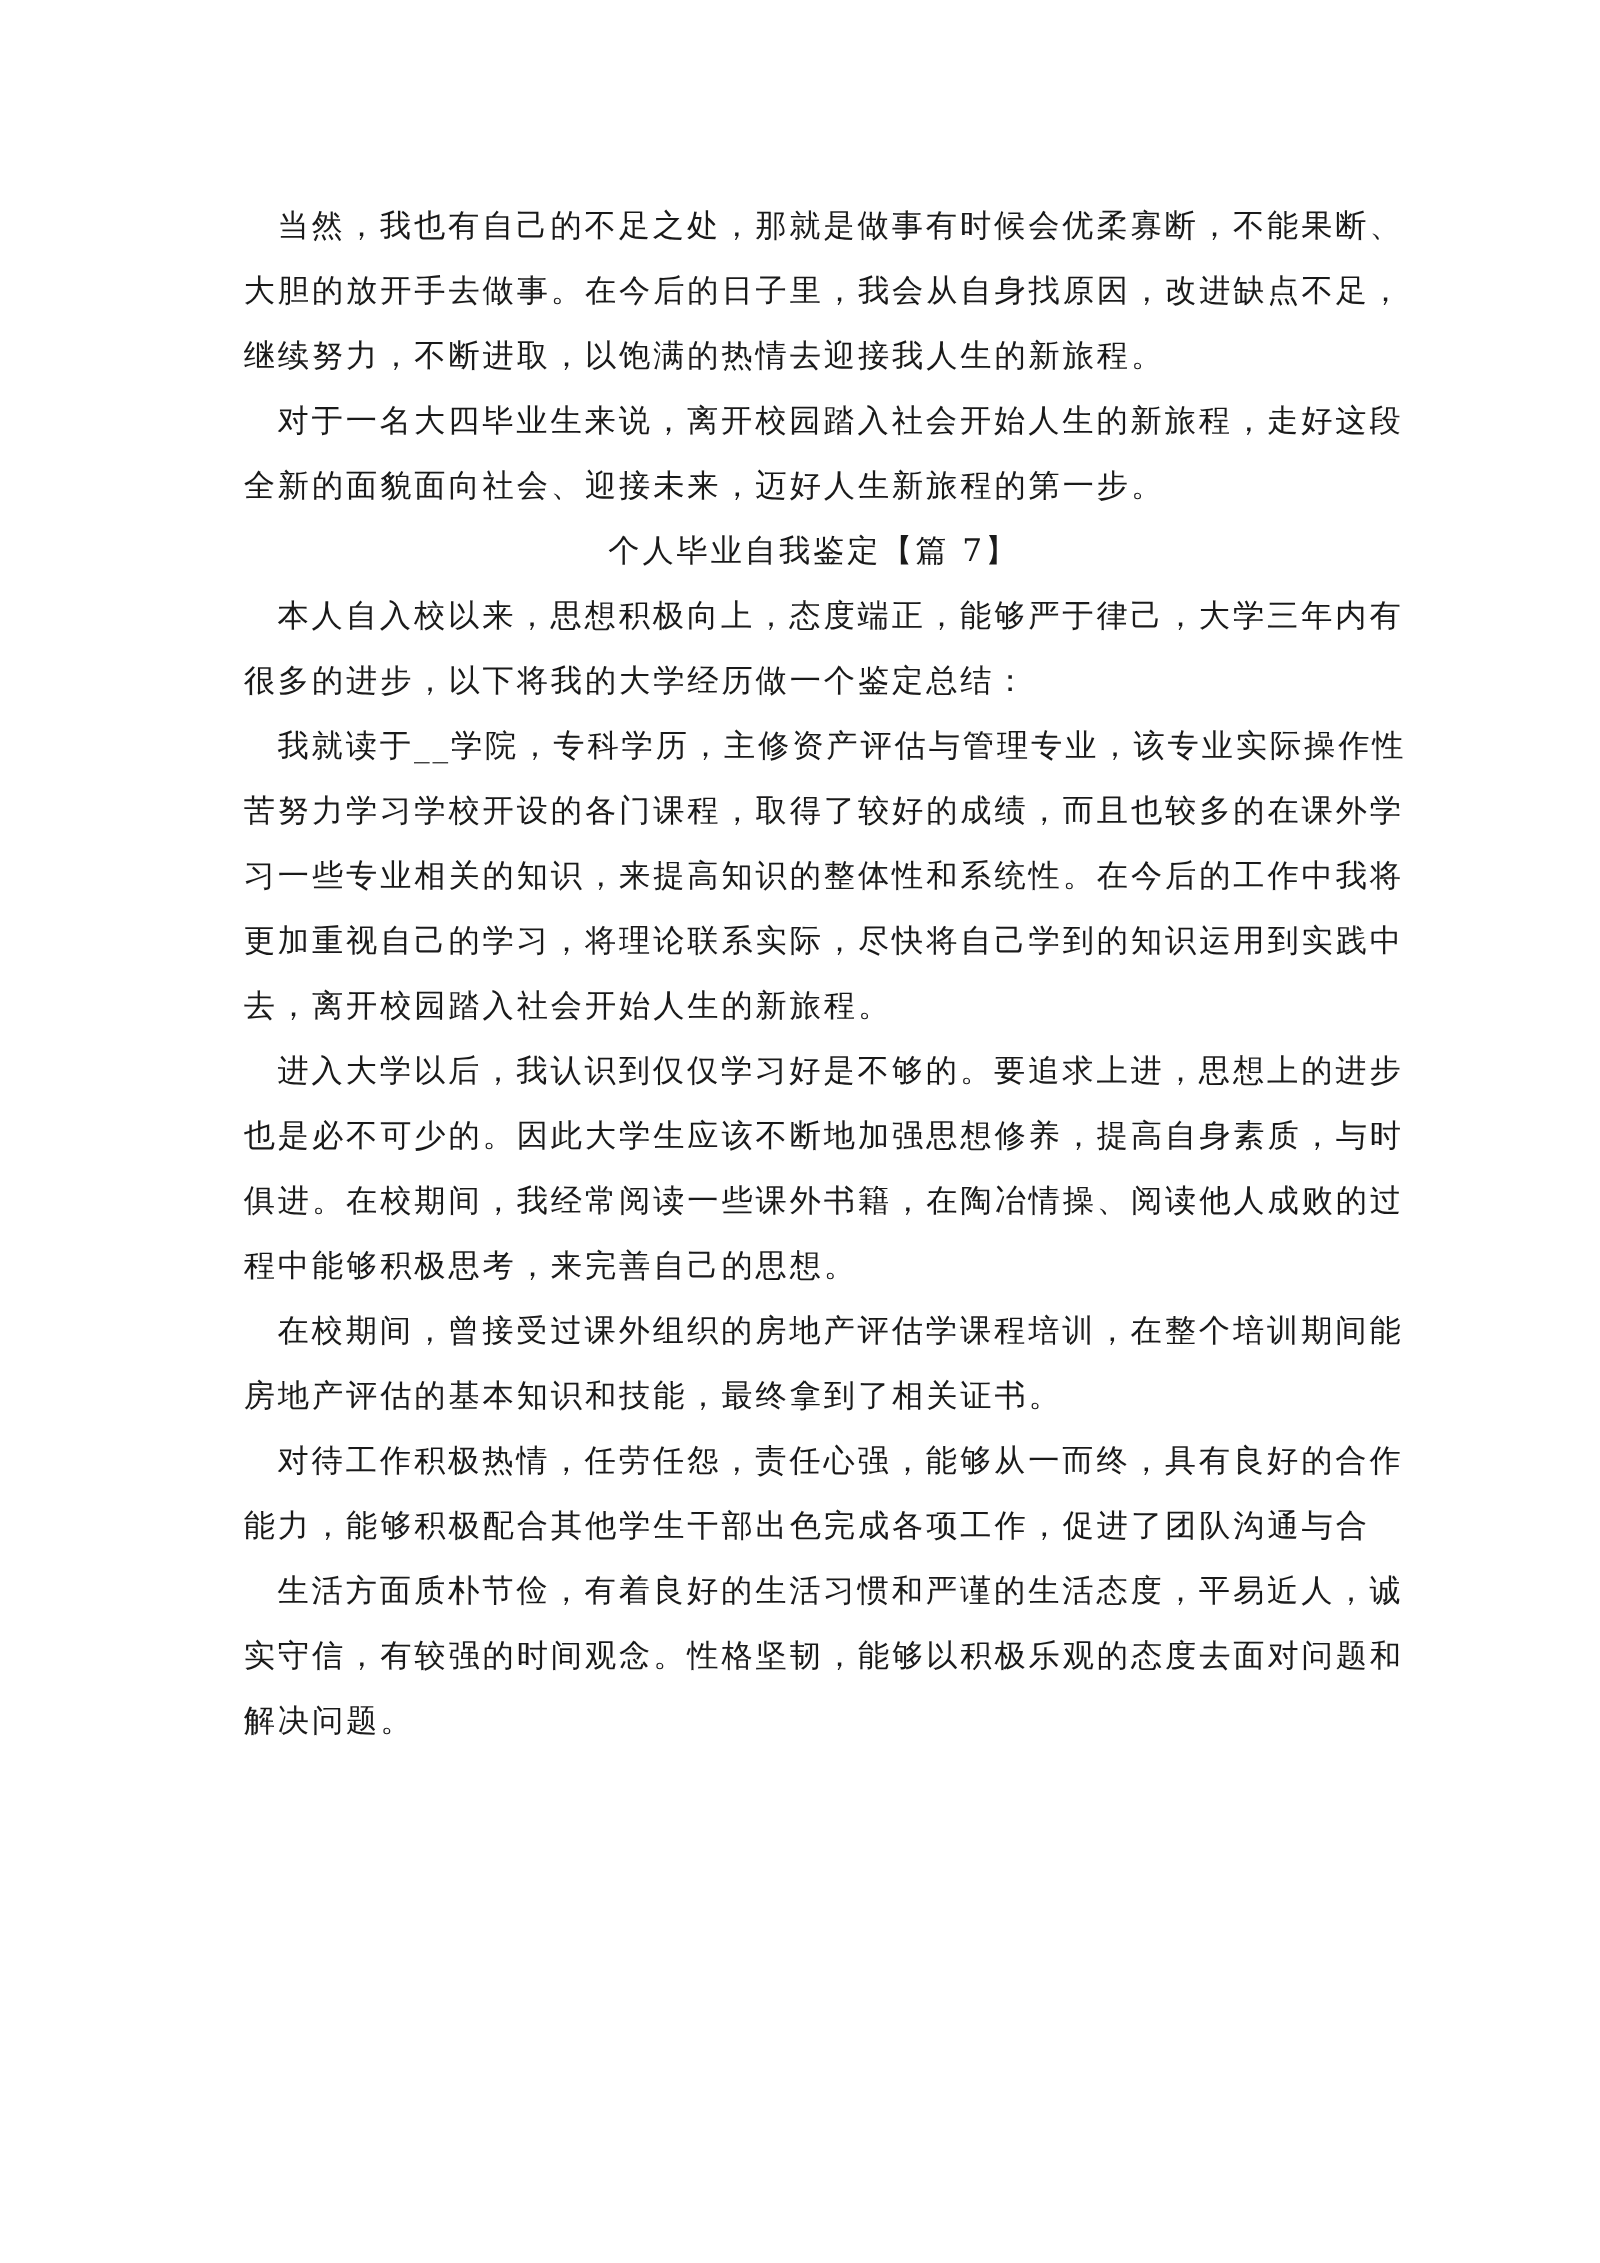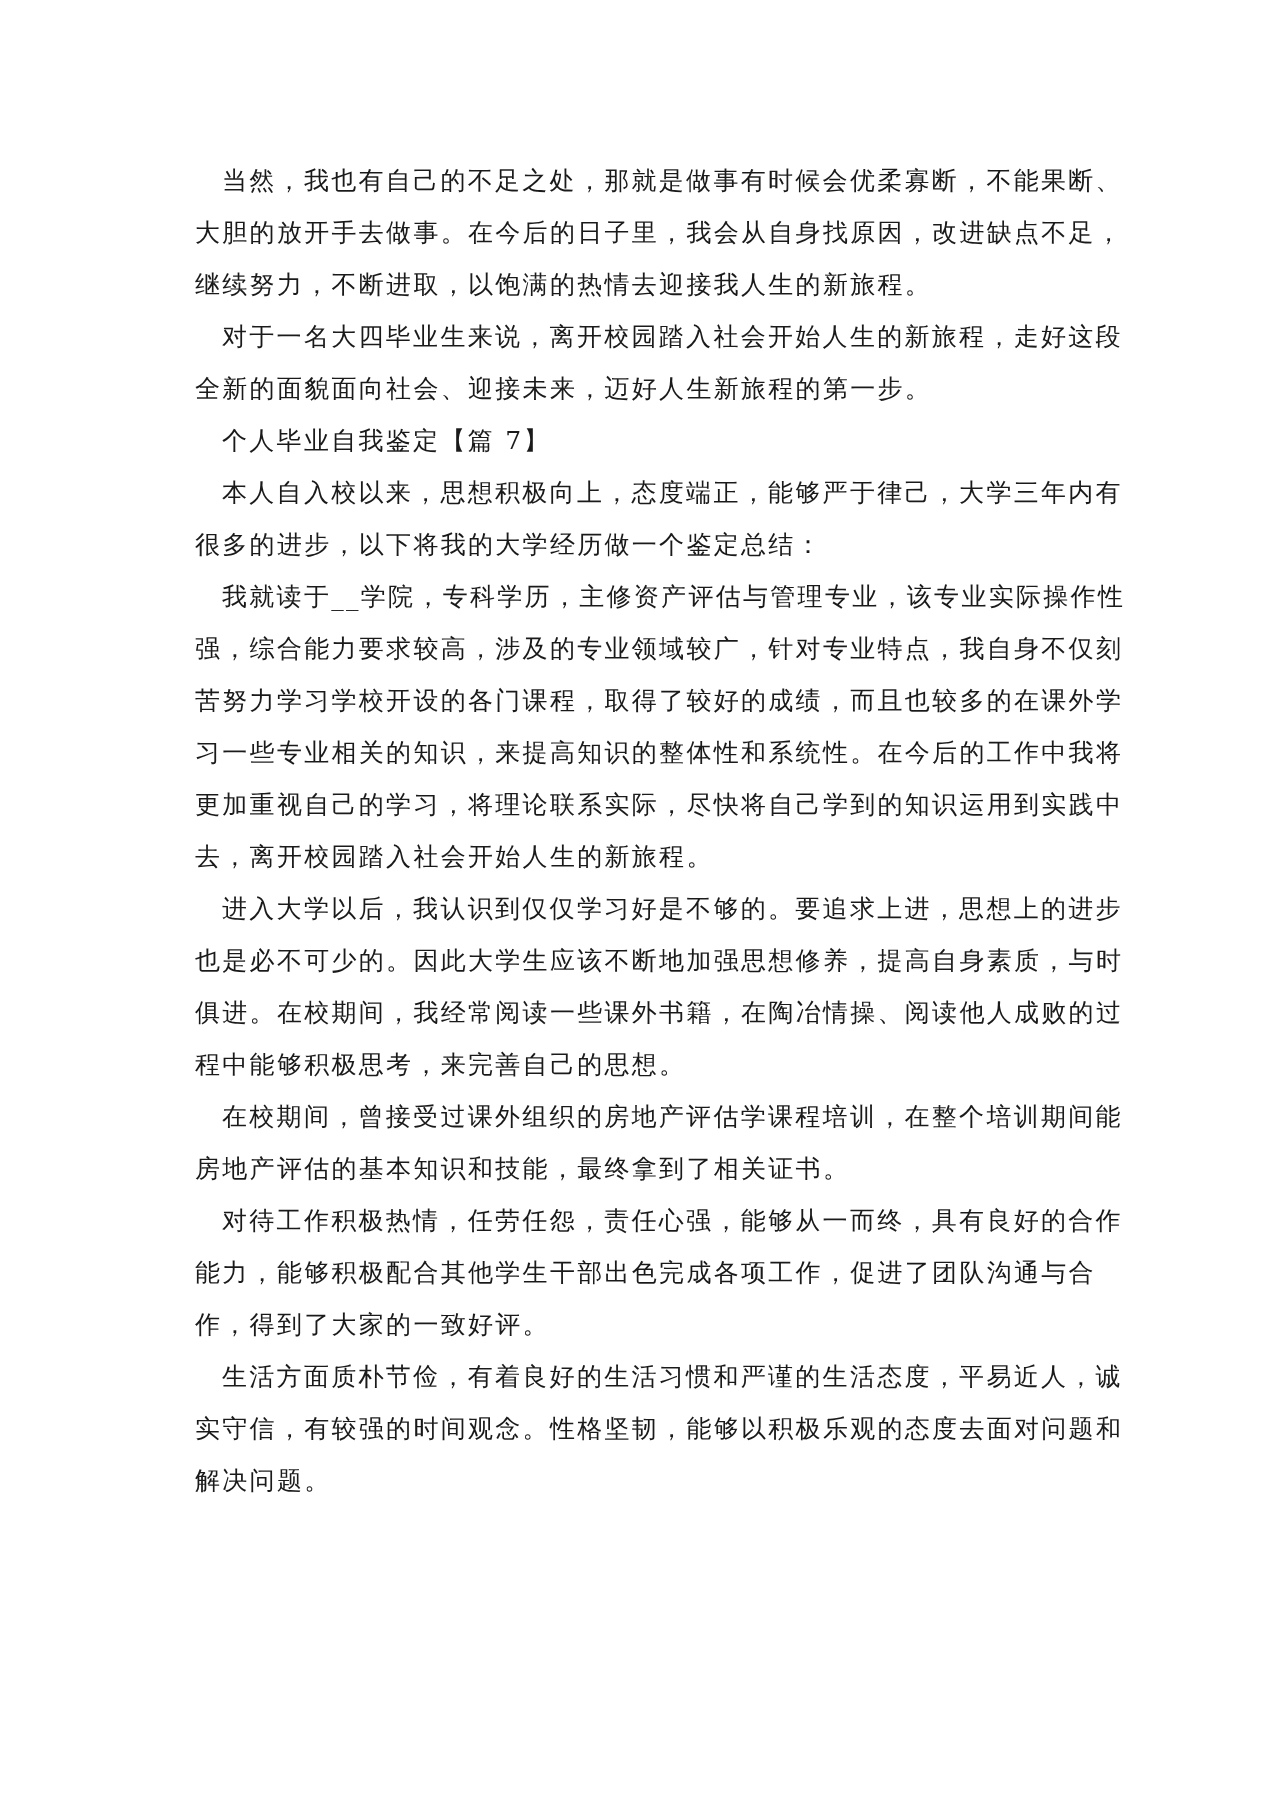--- a/index.html
+++ b/index.html
@@ -23,20 +23,21 @@
       color: #1a1a1a;
     }
     .line {
       height: 52px;
       line-height: 52px;
       white-space: nowrap;
       letter-spacing: 2.3px;
     }
     .line.indent {
       padding-left: 27px;
+      text-align: center;
     }
   </style>
 </head>
 <body>
 
 <div class="page">
 
   <div>
     <div class="line indent">当然，我也有自己的不足之处，那就是做事有时候会优柔寡断，不能果断、</div>
     <div class="line">大胆的放开手去做事。在今后的日子里，我会从自身找原因，改进缺点不足，</div>
@@ -52,21 +53,20 @@
     <div class="line indent">个人毕业自我鉴定【篇 7】</div>
   </div>
 
   <div>
     <div class="line indent">本人自入校以来，思想积极向上，态度端正，能够严于律己，大学三年内有</div>
     <div class="line">很多的进步，以下将我的大学经历做一个鉴定总结：</div>
   </div>
 
   <div>
     <div class="line indent">我就读于__学院，专科学历，主修资产评估与管理专业，该专业实际操作性</div>
-    <div class="line">强，综合能力要求较高，涉及的专业领域较广，针对专业特点，我自身不仅刻</div>
     <div class="line">苦努力学习学校开设的各门课程，取得了较好的成绩，而且也较多的在课外学</div>
     <div class="line">习一些专业相关的知识，来提高知识的整体性和系统性。在今后的工作中我将</div>
     <div class="line">更加重视自己的学习，将理论联系实际，尽快将自己学到的知识运用到实践中</div>
     <div class="line">去，离开校园踏入社会开始人生的新旅程。</div>
   </div>
 
   <div>
     <div class="line indent">进入大学以后，我认识到仅仅学习好是不够的。要追求上进，思想上的进步</div>
     <div class="line">也是必不可少的。因此大学生应该不断地加强思想修养，提高自身素质，与时</div>
     <div class="line">俱进。在校期间，我经常阅读一些课外书籍，在陶冶情操、阅读他人成败的过</div>
@@ -74,21 +74,20 @@
   </div>
 
   <div>
     <div class="line indent">在校期间，曾接受过课外组织的房地产评估学课程培训，在整个培训期间能</div>
     <div class="line">房地产评估的基本知识和技能，最终拿到了相关证书。</div>
   </div>
 
   <div>
     <div class="line indent">对待工作积极热情，任劳任怨，责任心强，能够从一而终，具有良好的合作</div>
     <div class="line">能力，能够积极配合其他学生干部出色完成各项工作，促进了团队沟通与合</div>
-    <div class="line">作，得到了大家的一致好评。</div>
   </div>
 
   <div>
     <div class="line indent">生活方面质朴节俭，有着良好的生活习惯和严谨的生活态度，平易近人，诚</div>
     <div class="line">实守信，有较强的时间观念。性格坚韧，能够以积极乐观的态度去面对问题和</div>
     <div class="line">解决问题。</div>
   </div>
 
 </div>
 

